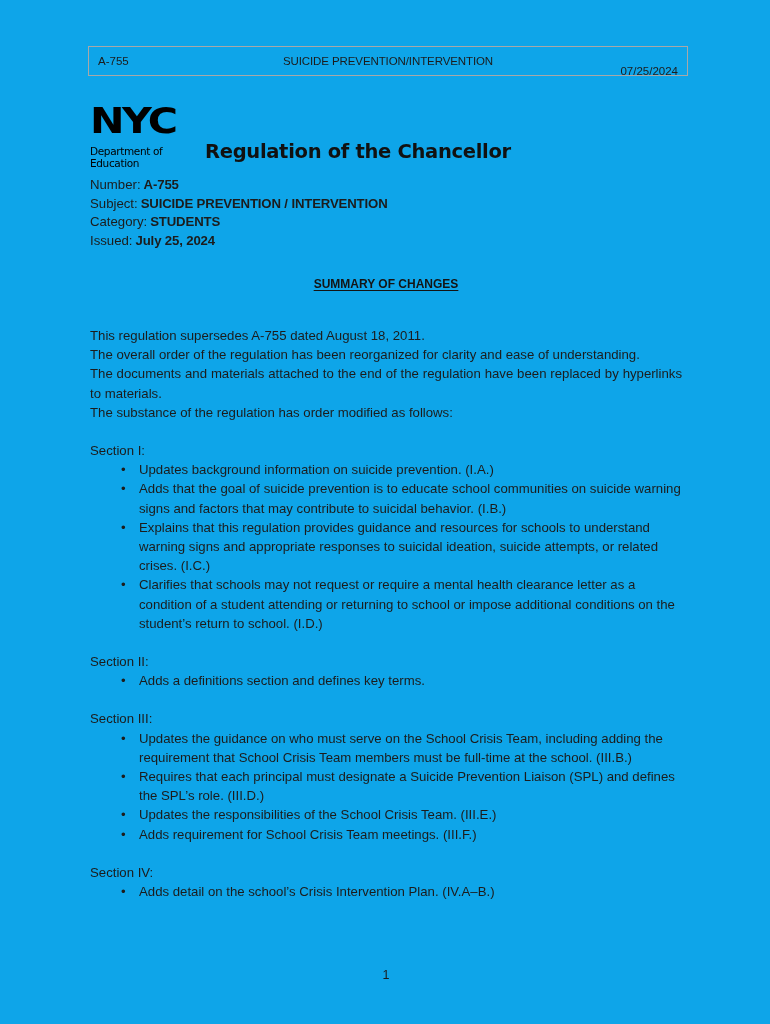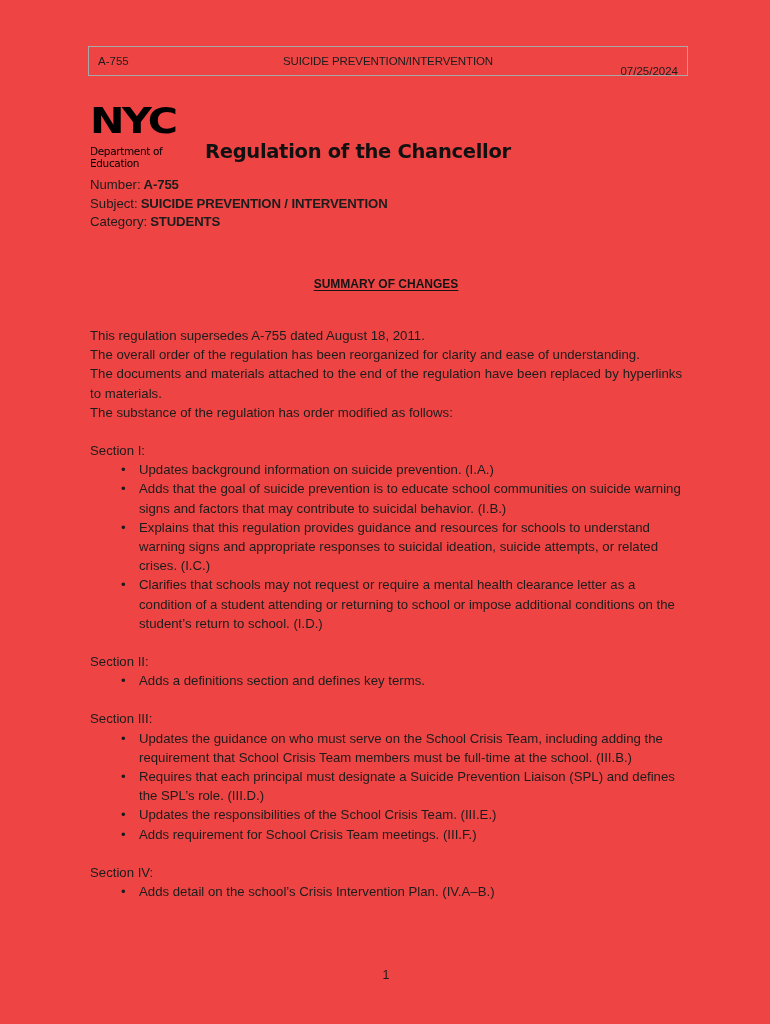--- a/index.html
+++ b/index.html
@@ -13,21 +13,21 @@
     position: relative;
     font-family: "Liberation Sans", sans-serif;
     color: #1a1a1a;
     overflow: hidden;
   }
   #page {
     position: absolute;
     left: 0; top: 0;
     width: 770px;
     height: 1024px;
-    background: #ef4444;
+    background: #0ea5e9;
   }
 
   
   .doc-header {
     position: absolute;
     left: 88px;
     top: 46px;
     width: 600px;
     height: 30px;
     box-sizing: border-box;
@@ -197,20 +197,23 @@
   <div class="meta-block">
     <div class="meta-row">
       <span class="meta-label">Number:</span><span class="meta-value">A-755</span>
     </div>
     <div class="meta-row">
       <span class="meta-label">Subject:</span><span class="meta-value">SUICIDE PREVENTION / INTERVENTION</span>
     </div>
     <div class="meta-row">
       <span class="meta-label">Category:</span><span class="meta-value">STUDENTS</span>
     </div>
+    <div class="meta-row">
+      <span class="meta-label">Issued:</span><span class="meta-value">July 25, 2024</span>
+    </div>
   </div>
 
   <div class="summary-heading">
     <span>SUMMARY OF CHANGES</span>
   </div>
 
   <div class="body-block">
 
     <div class="intro-para">
       <div class="intro-line">This regulation supersedes A-755 dated August 18, 2011.</div>

